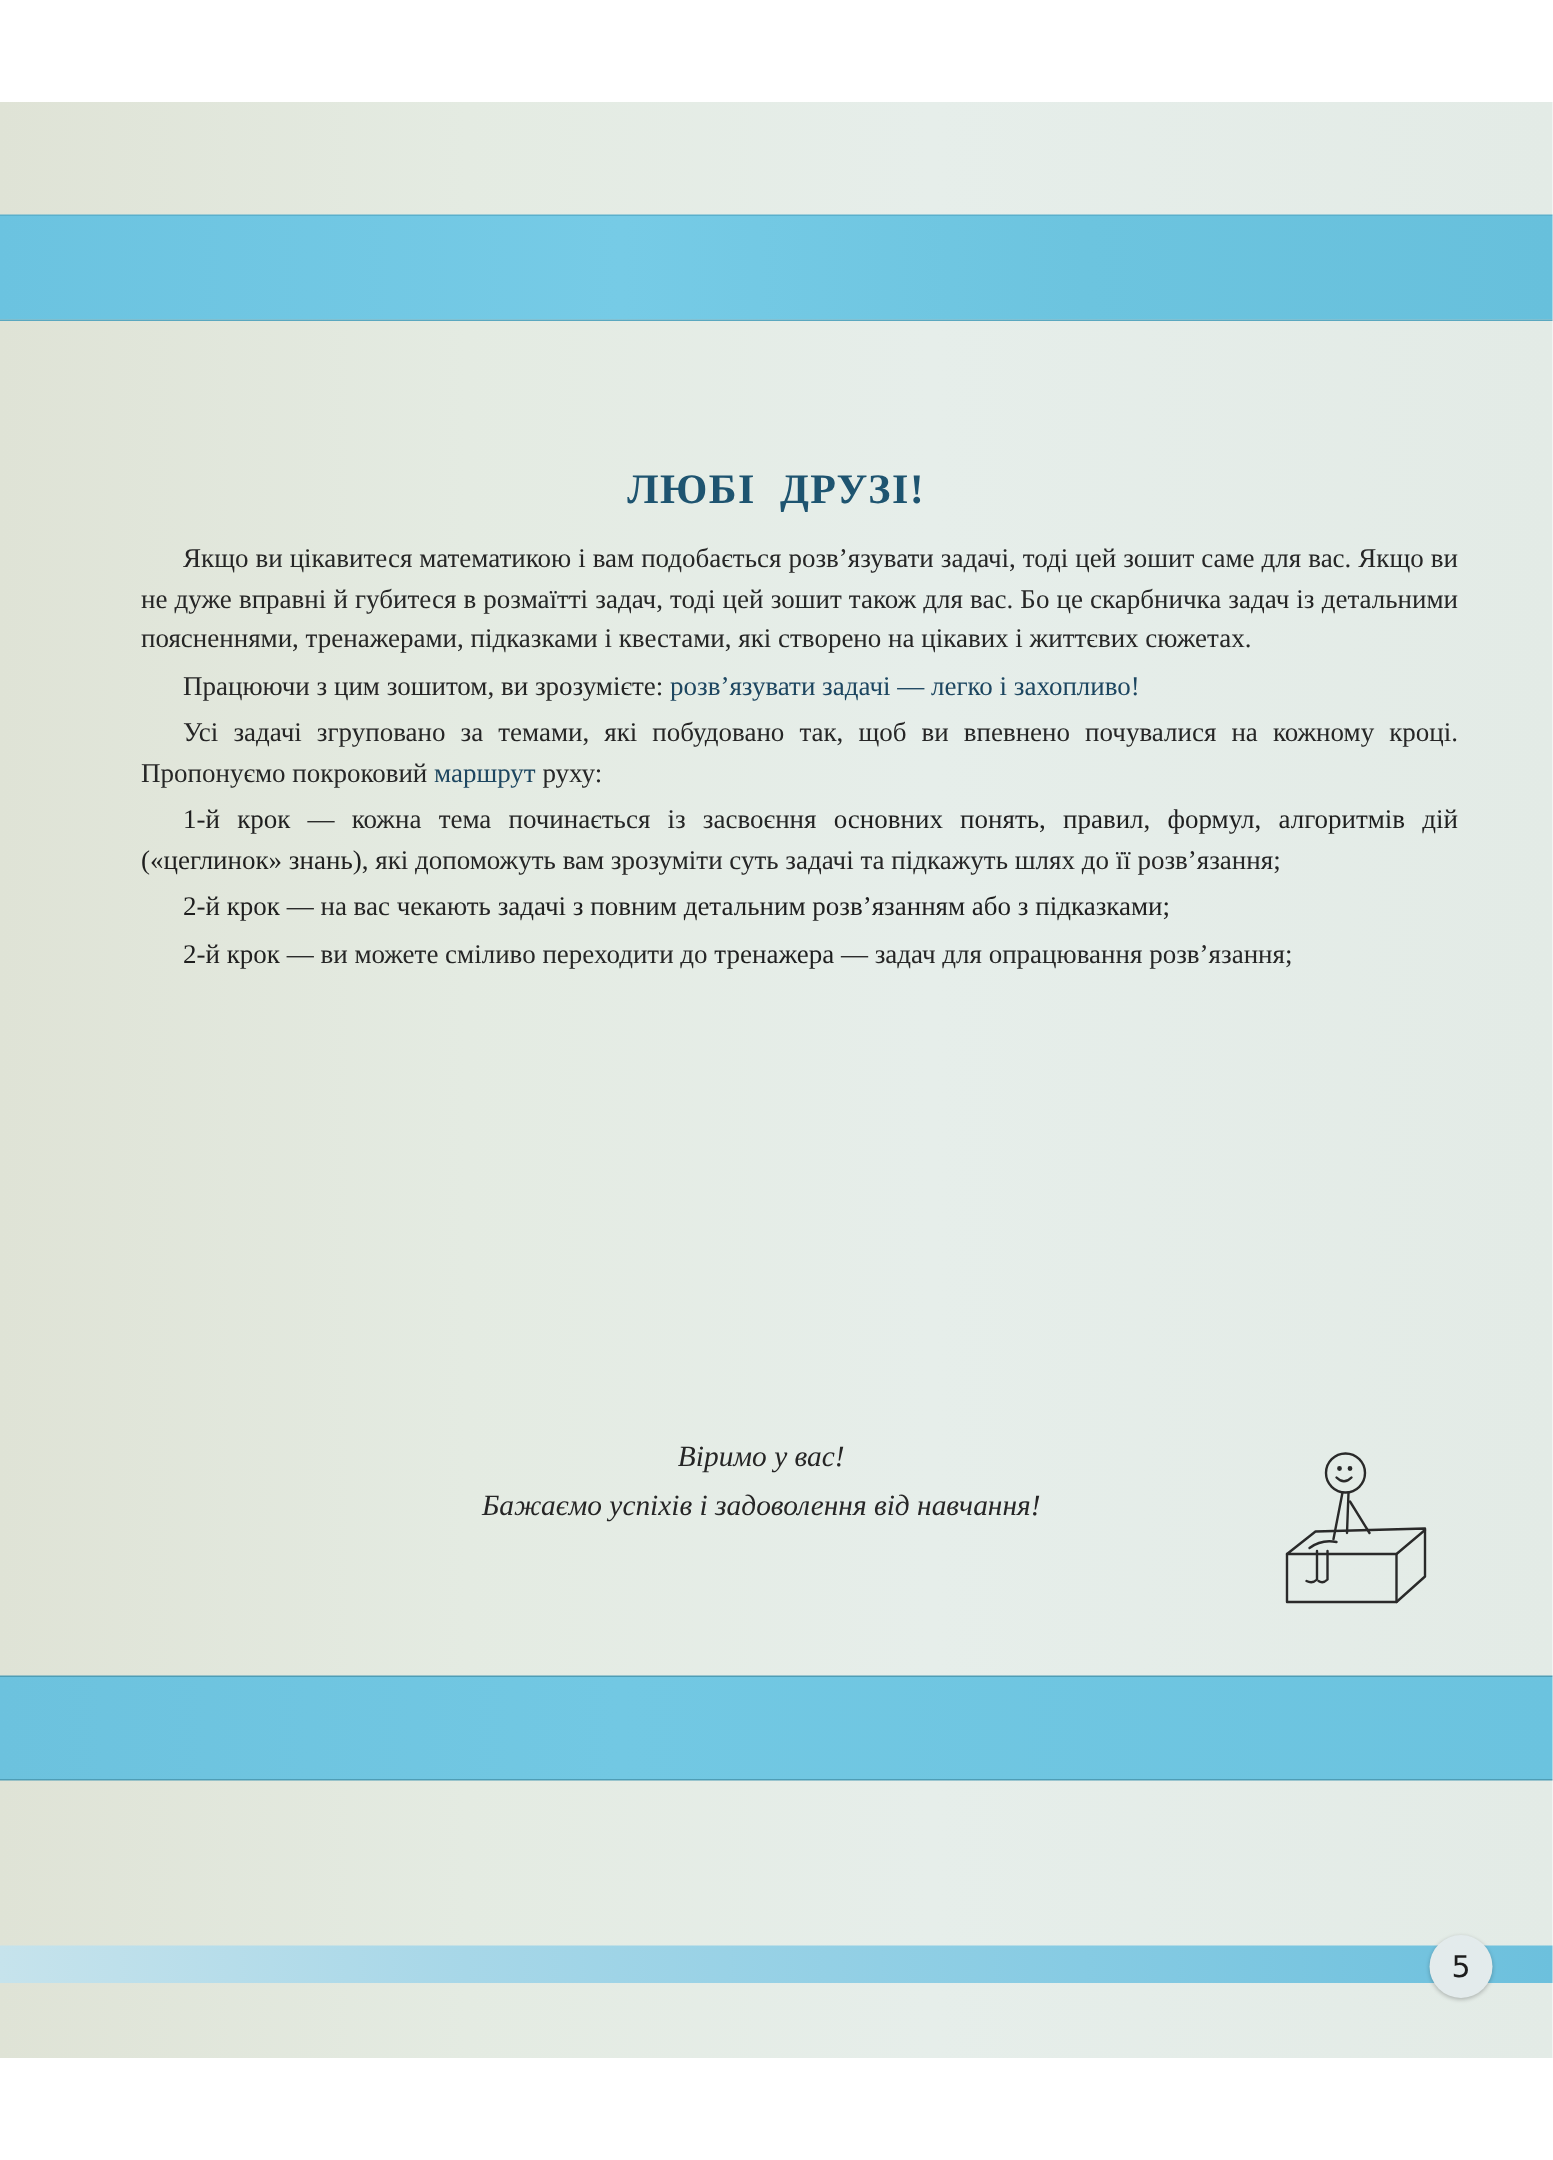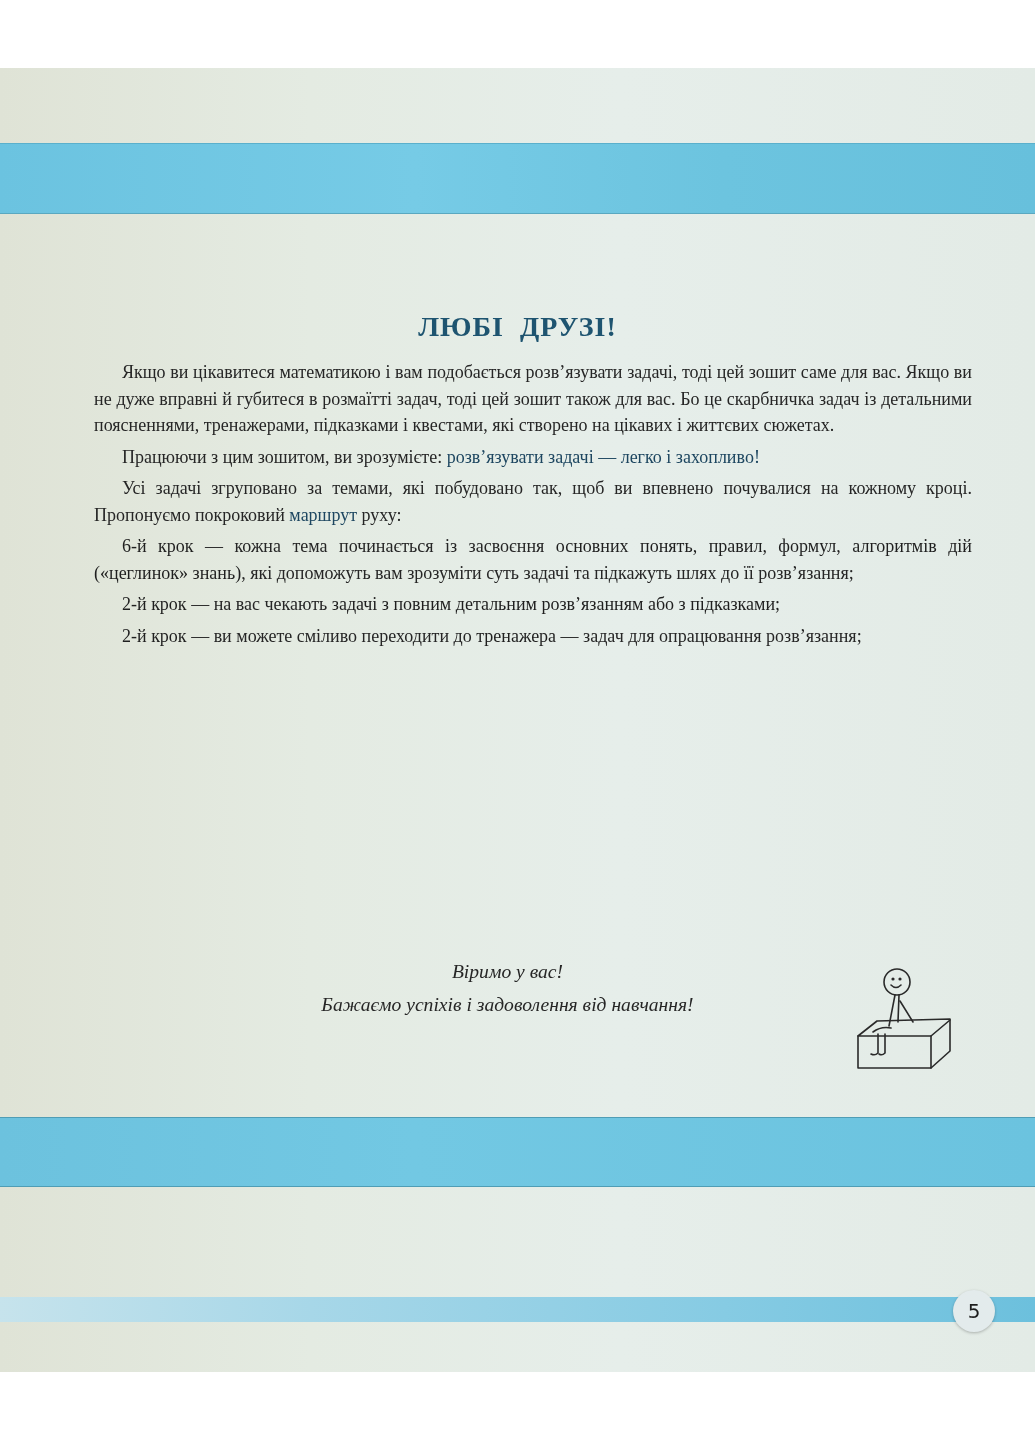--- a/index.html
+++ b/index.html
@@ -57,21 +57,21 @@
 
 <div class="page">
   <div class="band-top"></div>
 
   <div class="title">ЛЮБІ ДРУЗІ!</div>
 
   <div class="content">
     <p><span>Якщо ви цікавитеся математикою і вам подобається розв’язувати задачі, тоді цей зошит саме для вас. Якщо ви не дуже вправні й губитеся в розмаїтті задач, тоді цей зошит також для вас. Бо це скарбничка задач із детальними поясненнями, тренажерами, підказками і квестами, які створено на цікавих і життєвих сюжетах.</span></p>
     <p><span>Працюючи з цим зошитом, ви зрозумієте: </span><b class="hl">розв’язувати задачі — легко і захопливо!</b></p>
     <p><span>Усі задачі згруповано за темами, які побудовано так, щоб ви впевнено почувалися на кожному кроці. Пропонуємо покроковий </span><b class="hl">маршрут</b><span> руху:</span></p>
-    <p><b>6-й крок</b><span> — кожна тема починається із засвоєння </span><b>основних понять, правил, формул, алгоритмів дій («цеглинок» знань)</b><span>, які допоможуть вам зрозуміти суть задачі та підкажуть шлях до її розв’язання;</span></p>
+    <p><b>1-й крок</b><span> — кожна тема починається із засвоєння </span><b>основних понять, правил, формул, алгоритмів дій («цеглинок» знань)</b><span>, які допоможуть вам зрозуміти суть задачі та підкажуть шлях до її розв’язання;</span></p>
     <p><b>2-й крок</b><span> — на вас чекають </span><b>задачі з повним детальним розв’язанням або з підказками;</b></p>
     <p><b>2-й крок</b><span> — ви можете сміливо переходити до </span><b>тренажера</b><span> — задач для опрацювання розв’язання;</span></p>
   </div>
 
   <div class="sign sign1">Віримо у вас!</div>
   <div class="sign sign2">Бажаємо успіхів і задоволення від навчання!</div>
 
   <div class="figure">
     <svg width="120" height="120" viewBox="0 0 120 120" fill="none" stroke="#2a2a2a" stroke-width="1.6" stroke-linecap="round" stroke-linejoin="round">
 

